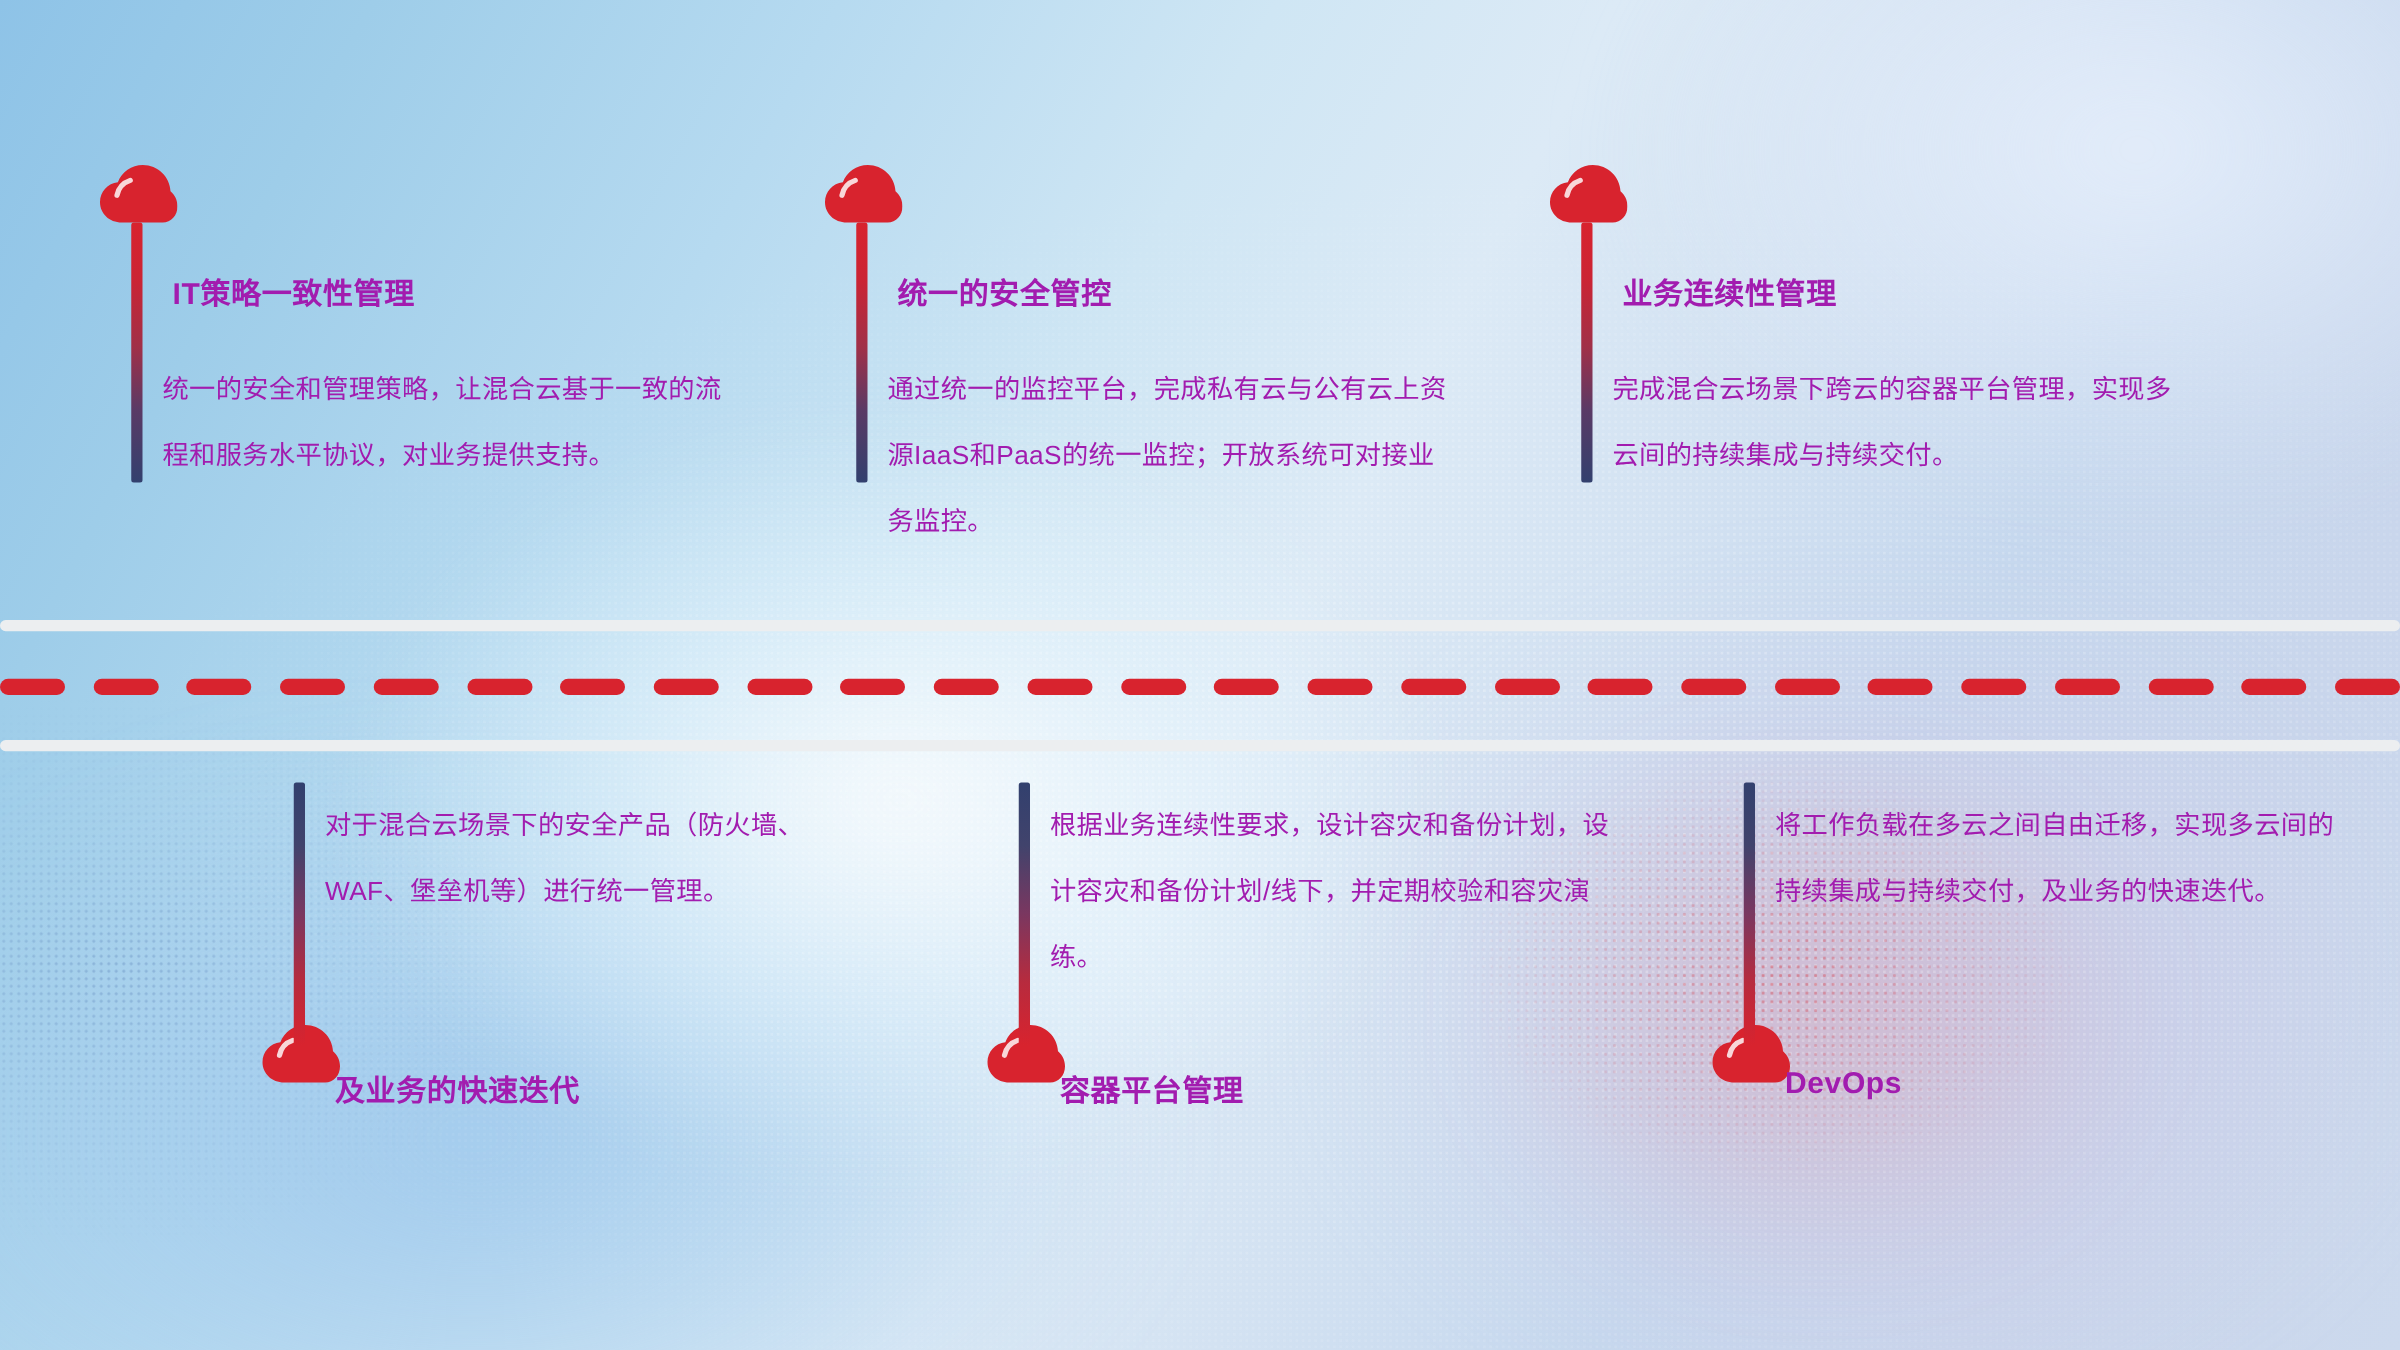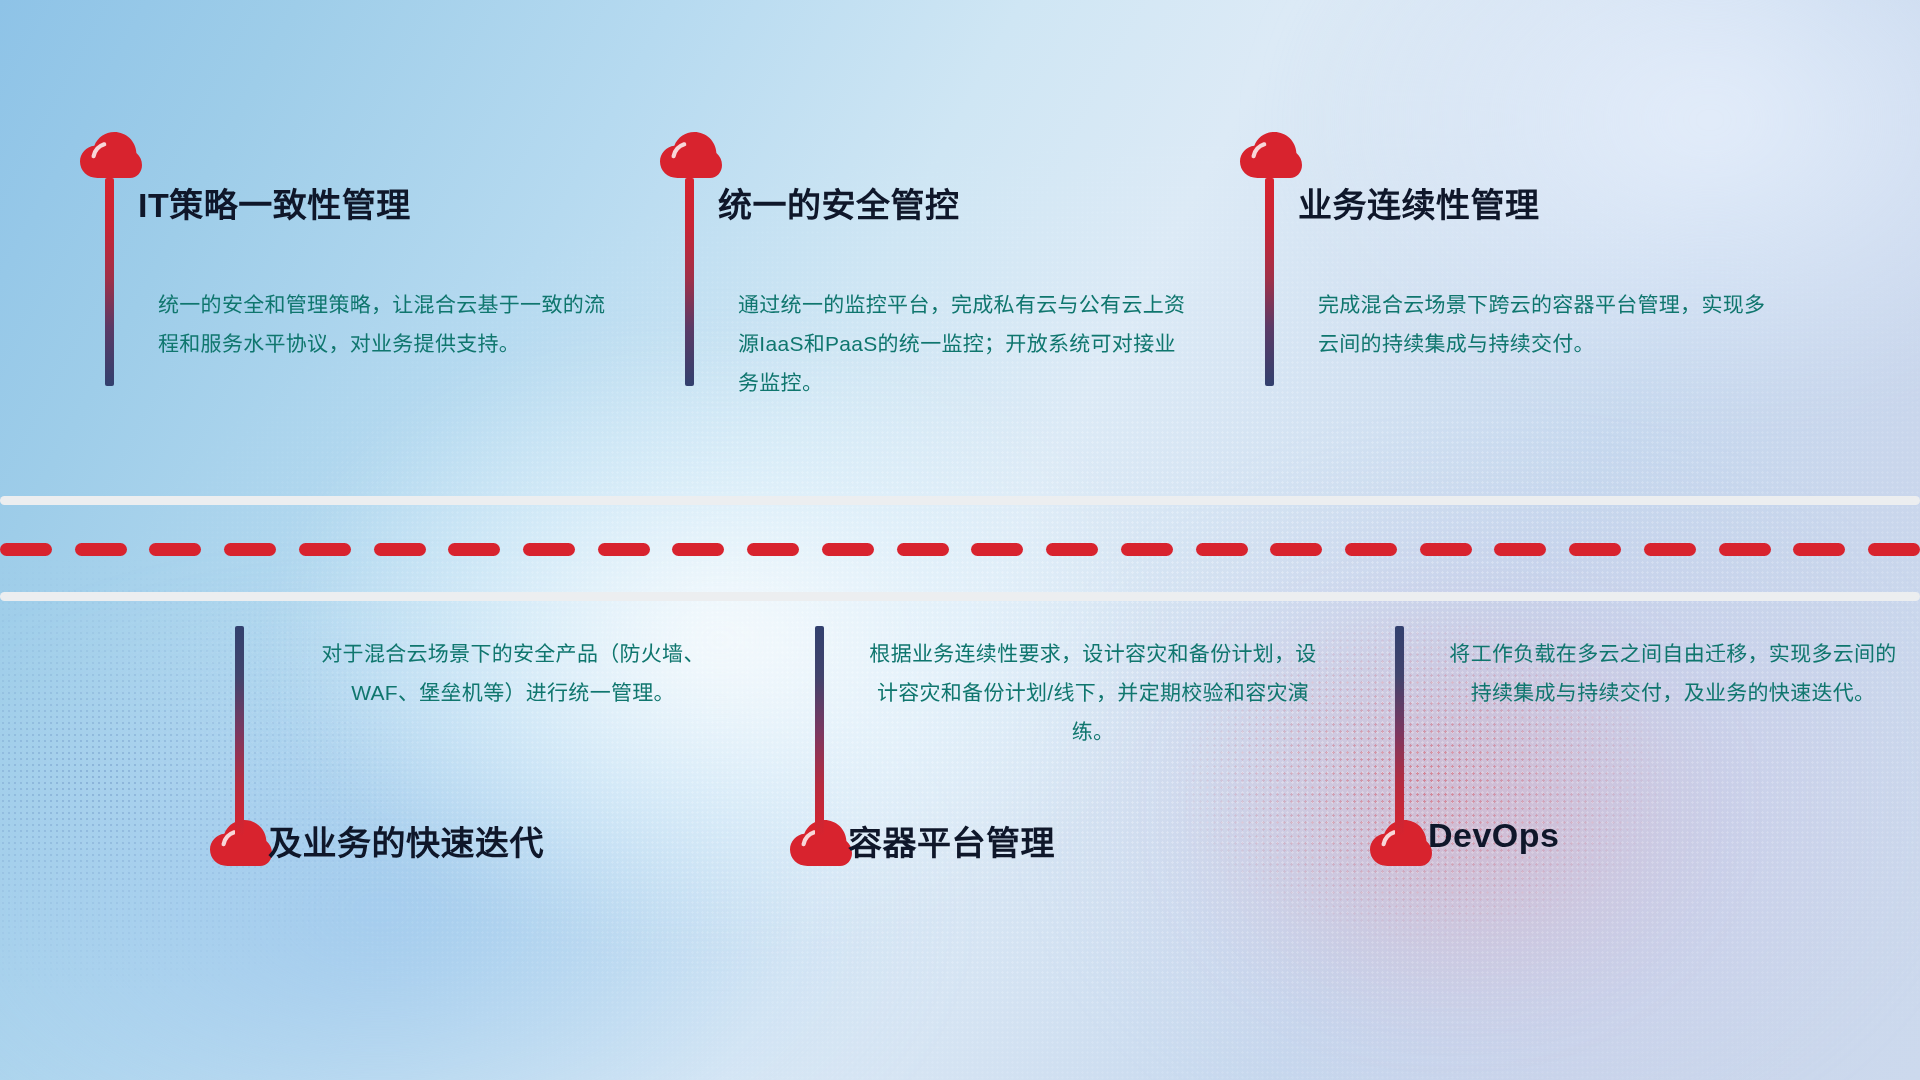--- a/index.html
+++ b/index.html
@@ -94,38 +94,38 @@
   .cloud-icon{display:block;width:64px;height:48px;}
   .stem{
     position:absolute;width:9px;border-radius:2px;
   }
   .stem-down{background:linear-gradient(180deg,#d8232e 0%,#cb2434 22%,#a03048 48%,#5a3a66 72%,#32406e 100%);}
   .stem-up{background:linear-gradient(180deg,#32406e 0%,#41436c 24%,#7a3760 50%,#b72b3e 76%,#d8232e 100%);}
 
   
   .heading{
     position:absolute;white-space:nowrap;
-    font-size:34px;font-weight:700;color:#0f172a;letter-spacing:.5px;
+    font-size:24px;font-weight:700;color:#a21caf;letter-spacing:.5px;margin-top:37px;
   }
   .body-text{
     position:absolute;
-    font-size:21px;line-height:39px;color:#0f766e;
-    letter-spacing:.3px;width:450px;margin-left:28px;
+    font-size:21px;line-height:53px;color:#a21caf;
+    letter-spacing:.3px;width:450px;
   }
 
   
   .top-col .pin{top:132px;}
   .top-col .stem{top:178px;left:27px;height:208px;}
   .top-col .heading{left:60px;top:178px;}
   .top-col .body-text{left:52px;top:285px;}
 
   
   .bot-col .stem{top:626px;left:27px;height:210px;}
   .bot-col .pin{top:820px;}
-  .bot-col .body-text{left:52px;top:634px;text-align:center;}
+  .bot-col .body-text{left:52px;top:634px;}
   .bot-col .heading{left:60px;top:816px;}
 </style>
 </head>
 <body>
 
 <div class="stage">
 
   <div class="bg-base"></div>
   <div class="bg-glow-b"></div>
   <div class="bg-glow-c"></div>

